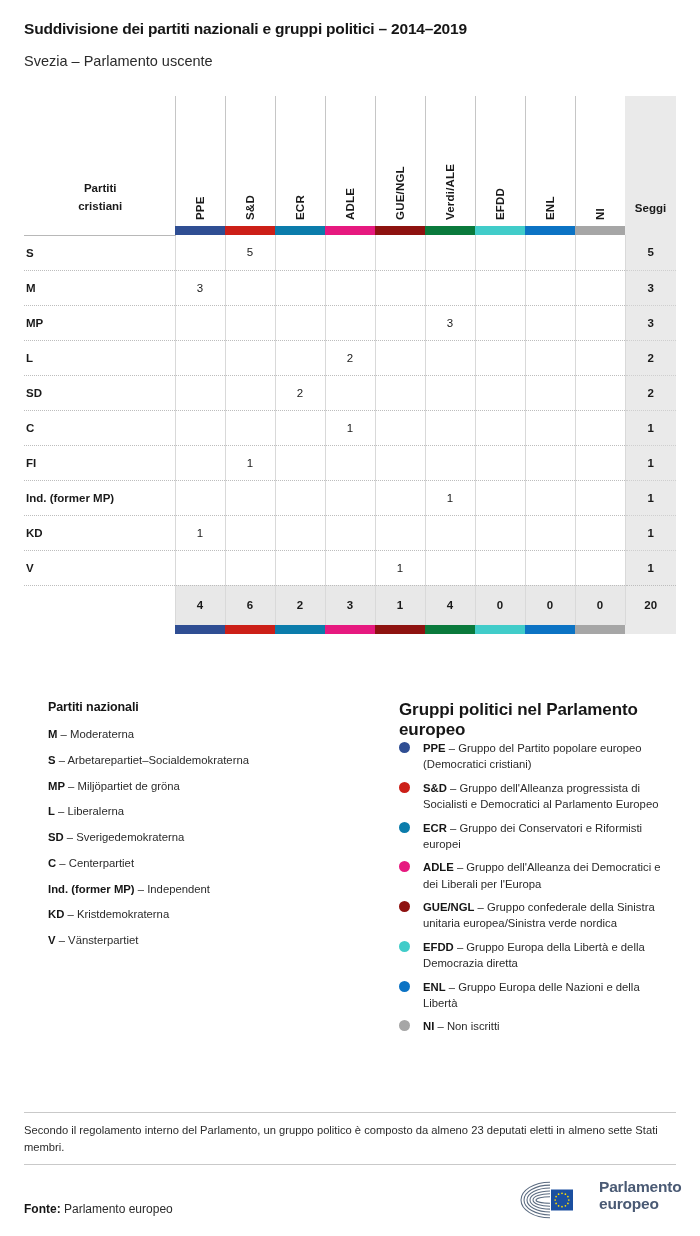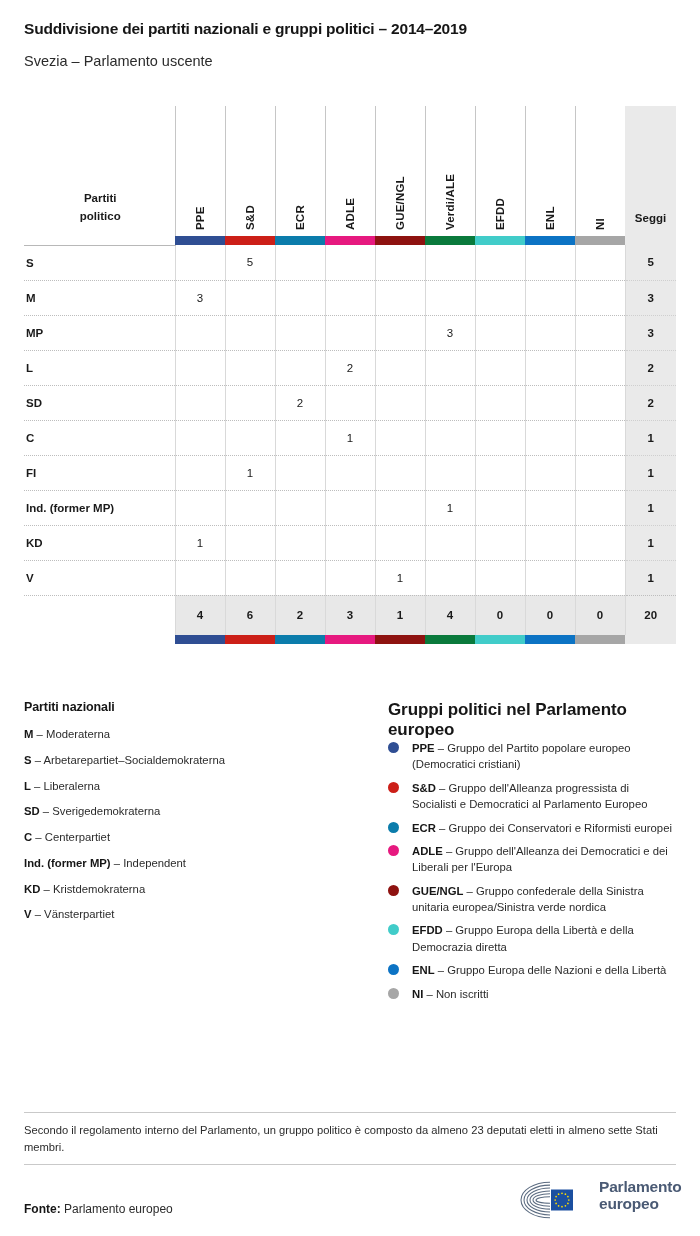--- a/index.html
+++ b/index.html
@@ -31,21 +31,21 @@
     font-weight: normal;
     color: #2b2b2b;
     margin: 0;
     line-height: 1.2;
   }
 
   
   .table-wrap {
     position: absolute;
     left: 24px;
-    top: 106px;
+    top: 96px;
     width: 652px;
   }
   table.matrix {
     border-collapse: collapse;
     width: 652px;
     table-layout: fixed;
   }
   table.matrix col.c-label { width: 151px; }
   table.matrix col.c-grp   { width: 50px; }
   table.matrix col.c-seats { width: 51px; }
@@ -148,21 +148,21 @@
 
   
   .legends {
     position: absolute;
     left: 24px;
     top: 700px;
     width: 652px;
     display: flex;
     gap: 24px;
   }
-  .legend-col-left  { width: 340px; }
+  .legend-col-left  { width: 340px; margin-left: 24px; }
   .legend-col-right { width: 288px; }
 
   .legend-title {
     font-size: 12.5px;
     font-weight: bold;
     color: #161616;
     margin: 0 0 13px 0;
     letter-spacing: -0.1px;
   }
   .legend-title.small { font-size: 17px; margin-bottom: 0; }
@@ -257,21 +257,21 @@
         <col class="c-grp">
         <col class="c-grp">
         <col class="c-grp">
         <col class="c-grp">
         <col class="c-seats">
       </colgroup>
     <thead>
       <tr id="header-row">
         <th class="hdr-label">
           <div class="pn">Partiti</div>
-          <div class="pn">politico</div>
+          <div class="pn">cristiani</div>
         </th>
       <th class="hdr-cell">
             <span class="vtxt">PPE</span>
           </th>
           <th class="hdr-cell">
             <span class="vtxt">S&amp;D</span>
           </th>
           <th class="hdr-cell">
             <span class="vtxt">ECR</span>
           </th>
@@ -507,20 +507,21 @@
       </tfoot>
   </table>
 </div>
 
 <div class="legends">
   <div class="legend-col-left">
     <div class="legend-title">Partiti nazionali</div>
     <div id="np-list">
         <div class="np-item"><b>M</b><span> – </span><span>Moderaterna</span></div>
         <div class="np-item"><b>S</b><span> – </span><span>Arbetarepartiet–Socialdemokraterna</span></div>
+        <div class="np-item"><b>MP</b><span> – </span><span>Miljöpartiet de gröna</span></div>
         <div class="np-item"><b>L</b><span> – </span><span>Liberalerna</span></div>
         <div class="np-item"><b>SD</b><span> – </span><span>Sverigedemokraterna</span></div>
         <div class="np-item"><b>C</b><span> – </span><span>Centerpartiet</span></div>
         <div class="np-item"><b>Ind. (former MP)</b><span> – </span><span>Independent</span></div>
         <div class="np-item"><b>KD</b><span> – </span><span>Kristdemokraterna</span></div>
         <div class="np-item"><b>V</b><span> – </span><span>Vänsterpartiet</span></div>
       </div>
   </div>
   <div class="legend-col-right">
     <div class="legend-title small">Gruppi politici nel Parlamento europeo</div>

